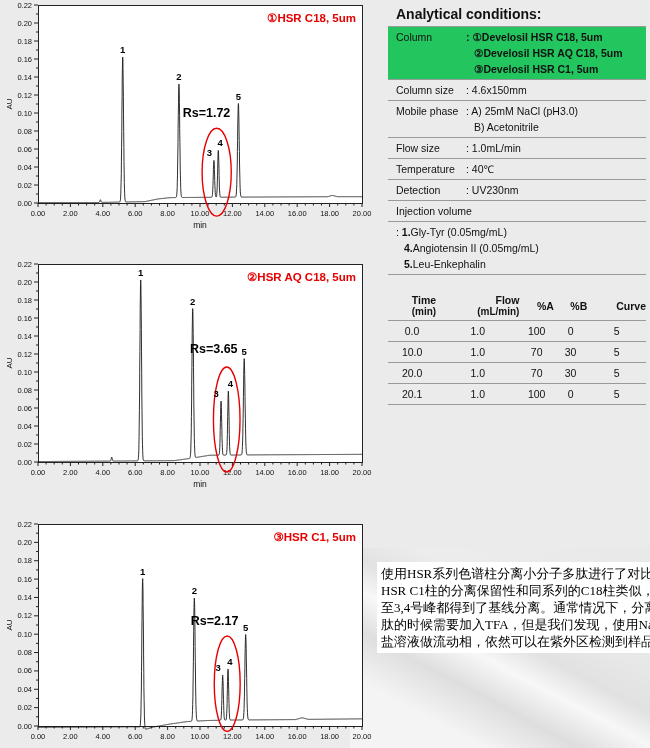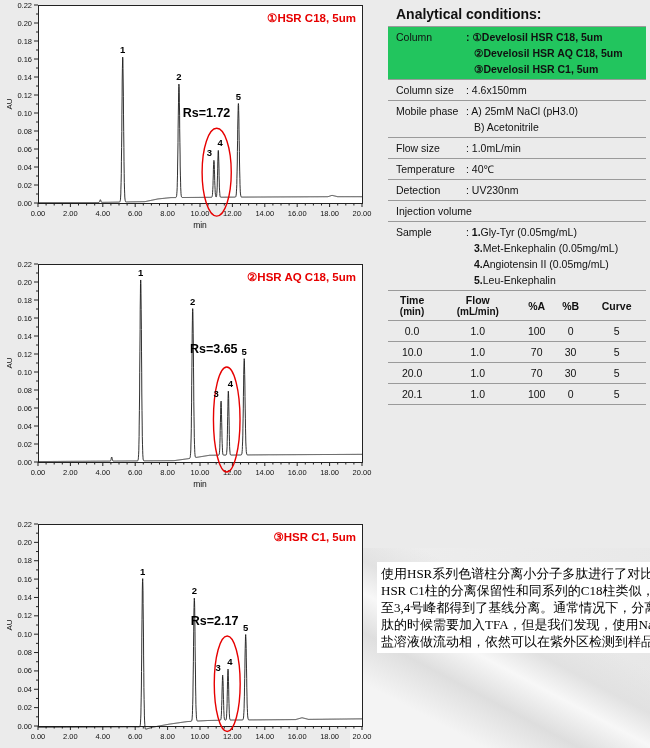--- a/index.html
+++ b/index.html
@@ -22,21 +22,21 @@
   .cond-row.shaded{background:#22c55e;}
   .cond-rows{border-bottom:1px solid #9a9a9a;}
   .cond-label{width:70px;flex:none;line-height:16px;white-space:nowrap;}
   .cond-values{flex:1;}
   .cond-line{line-height:16px;white-space:nowrap;}
   .cond-line.cont{padding-left:8px;}
   .cond-line.bold{font-weight:bold;}
   .cond-line b{font-weight:bold;}
   
   #gradient-table{position:absolute;left:3px;top:293px;width:258px;border-collapse:collapse;font-size:10.5px;}
-  #gradient-table th{font-weight:bold;text-align:center;padding:2px 0 3px 0;border-bottom:1px solid #9a9a9a;line-height:11px;}
+  #gradient-table th{font-weight:bold;text-align:right;padding:2px 0 3px 0;border-bottom:1px solid #9a9a9a;line-height:11px;}
   #gradient-table th .sub{font-size:10px;font-weight:bold;}
   #gradient-table td{text-align:center;padding:4px 0;border-bottom:1px solid #9a9a9a;}
   
   #note-box{
     position:absolute;left:-8px;top:562px;width:265px;
     background:#fff;padding:3px 4px;
     font-family:"Liberation Serif",serif;font-size:13px;line-height:17px;color:#000;
   }
   .note-line{white-space:nowrap;}
   
@@ -417,24 +417,22 @@
           <div class="cond-row">
             <div class="cond-label">Detection</div>
             <div class="cond-values">
               <div class="cond-line">: UV230nm</div>
             </div>
           </div>
           <div class="cond-row">
             <div class="cond-label">Injection volume</div>
           </div>
           <div class="cond-row">
-            <div class="cond-label">Sample</div>
             <div class="cond-values">
               <div class="cond-line">: <b>1.</b>Gly-Tyr (0.05mg/mL)</div>
-              <div class="cond-line cont"><b>3.</b>Met-Enkephalin (0.05mg/mL)</div>
               <div class="cond-line cont"><b>4.</b>Angiotensin II (0.05mg/mL)</div>
               <div class="cond-line cont"><b>5.</b>Leu-Enkephalin</div>
             </div>
           </div>
         </div>
     </div>
 
     <table id="gradient-table">
       <thead>
           <tr>

